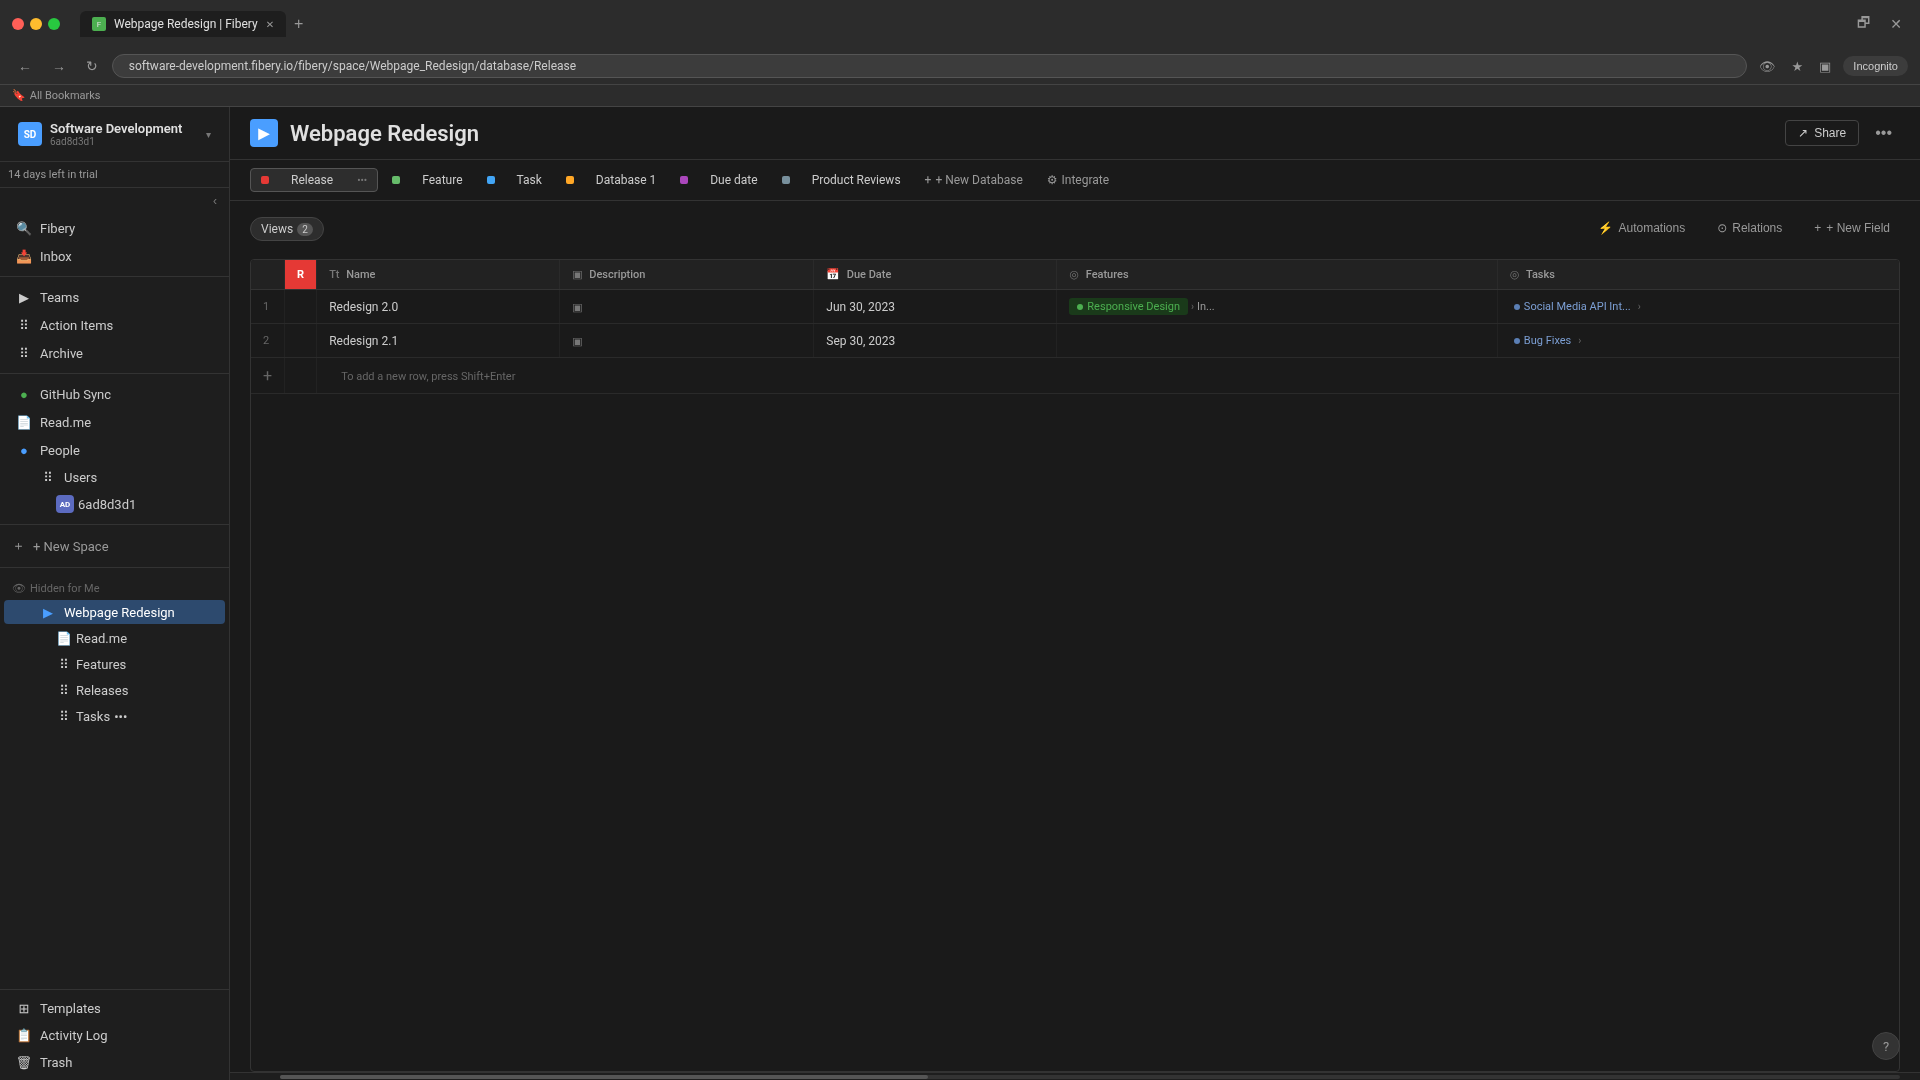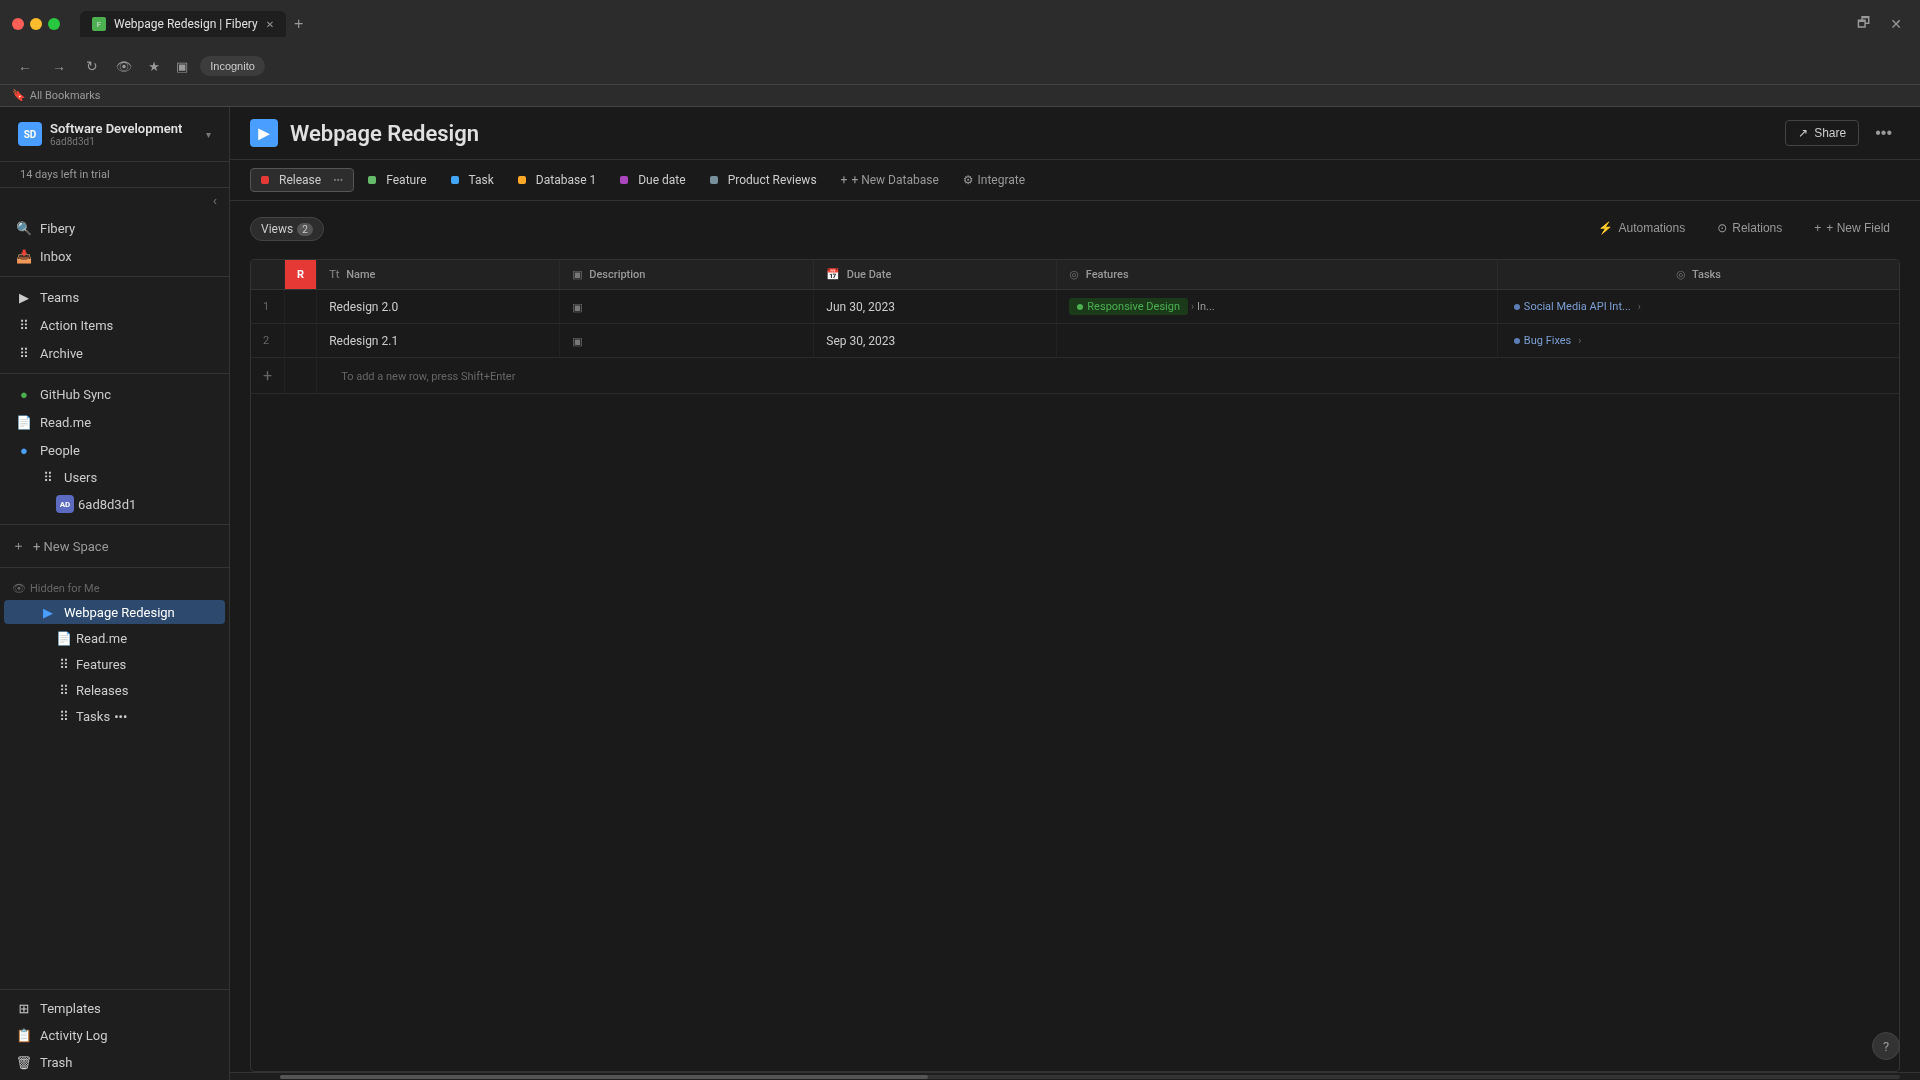--- a/index.html
+++ b/index.html
@@ -32,21 +32,21 @@
     .app { display: flex; flex: 1; overflow: hidden; }
 
     
     .sidebar { width: 230px; background: #1e1e1e; border-right: 1px solid #333; display: flex; flex-direction: column; overflow-y: auto; flex-shrink: 0; }
     .sidebar-header { padding: 10px 12px; border-bottom: 1px solid #333; }
     .workspace-info { display: flex; align-items: center; gap: 8px; cursor: pointer; padding: 4px 6px; border-radius: 4px; }
     .workspace-avatar { width: 24px; height: 24px; background: #4a9eff; border-radius: 4px; display: flex; align-items: center; justify-content: center; font-size: 10px; font-weight: bold; color: white; flex-shrink: 0; }
     .workspace-name { font-size: 13px; font-weight: 600; color: #e0e0e0; }
     .workspace-id { font-size: 10px; color: #777; }
     .workspace-chevron { margin-left: auto; color: #777; font-size: 10px; }
-    .trial-banner { padding: 6px 20px; font-size: 11px; color: #999; border-bottom: 1px solid #333; }
+    .trial-banner { padding: 6px 8px; font-size: 11px; color: #999; border-bottom: 1px solid #333; }
 
     .sidebar-item { display: flex; align-items: center; gap: 8px; padding: 5px 12px; cursor: pointer; color: #ccc; border-radius: 4px; margin: 1px 4px; }
     .sidebar-item-icon { width: 16px; height: 16px; display: flex; align-items: center; justify-content: center; font-size: 13px; flex-shrink: 0; }
     .sidebar-item-label { font-size: 13px; }
     .sidebar-divider { height: 1px; background: #333; margin: 6px 0; }
 
     .sidebar-subitem { display: flex; align-items: center; gap: 8px; padding: 4px 12px 4px 36px; cursor: pointer; color: #ccc; border-radius: 4px; margin: 1px 4px; }
     .sidebar-subitem.active { background: #2d4a6e; color: #fff; }
 
     .sidebar-subsubitem { display: flex; align-items: center; gap: 4px; padding: 4px 12px 4px 52px; cursor: pointer; color: #ccc; border-radius: 4px; margin: 1px 4px; }
@@ -62,21 +62,21 @@
     
     .top-bar { display: flex; align-items: center; padding: 12px 20px; border-bottom: 1px solid #333; gap: 12px; flex-shrink: 0; }
     .page-icon { width: 28px; height: 28px; background: #4a9eff; border-radius: 4px; display: flex; align-items: center; justify-content: center; color: white; font-size: 14px; font-weight: bold; flex-shrink: 0; }
     .page-title { font-size: 22px; font-weight: 600; color: #e0e0e0; flex: 1; }
     .top-bar-actions { display: flex; align-items: center; gap: 8px; }
     .share-btn { display: flex; align-items: center; gap: 6px; padding: 5px 12px; background: none; border: 1px solid #444; border-radius: 4px; color: #ccc; cursor: pointer; font-size: 12px; }
     .more-btn-top { background: none; border: none; color: #999; cursor: pointer; font-size: 16px; padding: 4px 8px; }
 
     
     .db-tabs { display: flex; align-items: center; padding: 8px 20px; border-bottom: 1px solid #333; gap: 4px; overflow-x: auto; flex-shrink: 0; }
-    .db-tab { display: flex; align-items: center; gap: 10px; padding: 4px 10px; border-radius: 4px; cursor: pointer; font-size: 12px; color: #ccc; white-space: nowrap; }
+    .db-tab { display: flex; align-items: center; gap: 22px; padding: 4px 10px; border-radius: 4px; cursor: pointer; font-size: 12px; color: #ccc; white-space: nowrap; }
     .db-tab.active { background: #2d2d2d; border: 1px solid #555; }
     .db-tab-dot { width: 8px; height: 8px; border-radius: 2px; flex-shrink: 0; }
     .db-tab-more { color: #777; font-size: 10px; margin-left: 2px; }
     .new-db-btn { display: flex; align-items: center; gap: 4px; padding: 4px 10px; color: #999; cursor: pointer; font-size: 12px; border-radius: 4px; }
     .integrate-btn { display: flex; align-items: center; gap: 4px; padding: 4px 10px; color: #999; cursor: pointer; font-size: 12px; border-radius: 4px; }
 
     
     .content-area { flex: 1; display: flex; flex-direction: column; overflow: hidden; padding: 16px 20px 0; }
 
     .views-description-bar { display: flex; align-items: flex-start; gap: 16px; margin-bottom: 16px; }
@@ -85,21 +85,21 @@
     .description-text { font-size: 12px; color: #999; line-height: 1.5; flex: 1; }
 
     .content-actions { display: flex; align-items: center; gap: 12px; margin-left: auto; padding-bottom: 4px; flex-shrink: 0; }
     .content-action-btn { display: flex; align-items: center; gap: 5px; padding: 4px 10px; background: none; border: none; color: #999; cursor: pointer; font-size: 12px; border-radius: 4px; }
 
     
     .table-container { flex: 1; overflow: auto; border: 1px solid #333; border-radius: 4px; }
     table { width: 100%; border-collapse: collapse; }
     thead { background: #222; position: sticky; top: 0; z-index: 1; }
     th { padding: 8px 12px; text-align: left; font-size: 11px; font-weight: 500; color: #999; border-bottom: 1px solid #333; border-right: 1px solid #2a2a2a; white-space: nowrap; }
-    th:last-child { border-right: none; text-align: center; }
+    th:last-child { border-right: none; }
     td { padding: 8px 12px; font-size: 12px; color: #ccc; border-bottom: 1px solid #2a2a2a; border-right: 1px solid #222; vertical-align: middle; }
     td:last-child { border-right: none; }
     .row-num { color: #666; font-size: 11px; width: 30px; }
     .cell-icon { color: #777; font-size: 11px; }
     .feature-tag { display: inline-flex; align-items: center; gap: 4px; background: #1a3a1a; color: #4caf50; padding: 2px 8px; border-radius: 3px; font-size: 11px; }
     .feature-tag-dot { width: 6px; height: 6px; background: #4caf50; border-radius: 50%; }
     .task-tag { display: inline-flex; align-items: center; gap: 4px; color: #7c9fd4; padding: 2px 4px; border-radius: 3px; font-size: 11px; }
     .task-tag-dot { width: 6px; height: 6px; background: #5b7fb5; border-radius: 50%; }
     .chevron-right { color: #666; font-size: 10px; }
     .add-row-hint { color: #666; font-size: 11px; padding: 8px 12px; text-align: right; }
@@ -134,20 +134,23 @@
     </div>
     <div style="margin-left: auto; display: flex; gap: 8px;">
       <button class="nav-btn">🗗</button>
       <button class="nav-btn">✕</button>
     </div>
   </div>
   <div class="address-bar-row">
     <button class="nav-btn">←</button>
     <button class="nav-btn">→</button>
     <button class="nav-btn">↻</button>
+    <div class="address-bar">
+      <span class="address-text">software-development.fibery.io/fibery/space/Webpage_Redesign/database/Release</span>
+    </div>
     <div class="browser-actions">
       <button class="browser-action-btn">👁</button>
       <button class="browser-action-btn">★</button>
       <button class="browser-action-btn">▣</button>
       <button class="incognito-btn">Incognito</button>
     </div>
   </div>
   <div class="bookmarks-bar">
     <span>🔖</span>
     <span>All Bookmarks</span>

